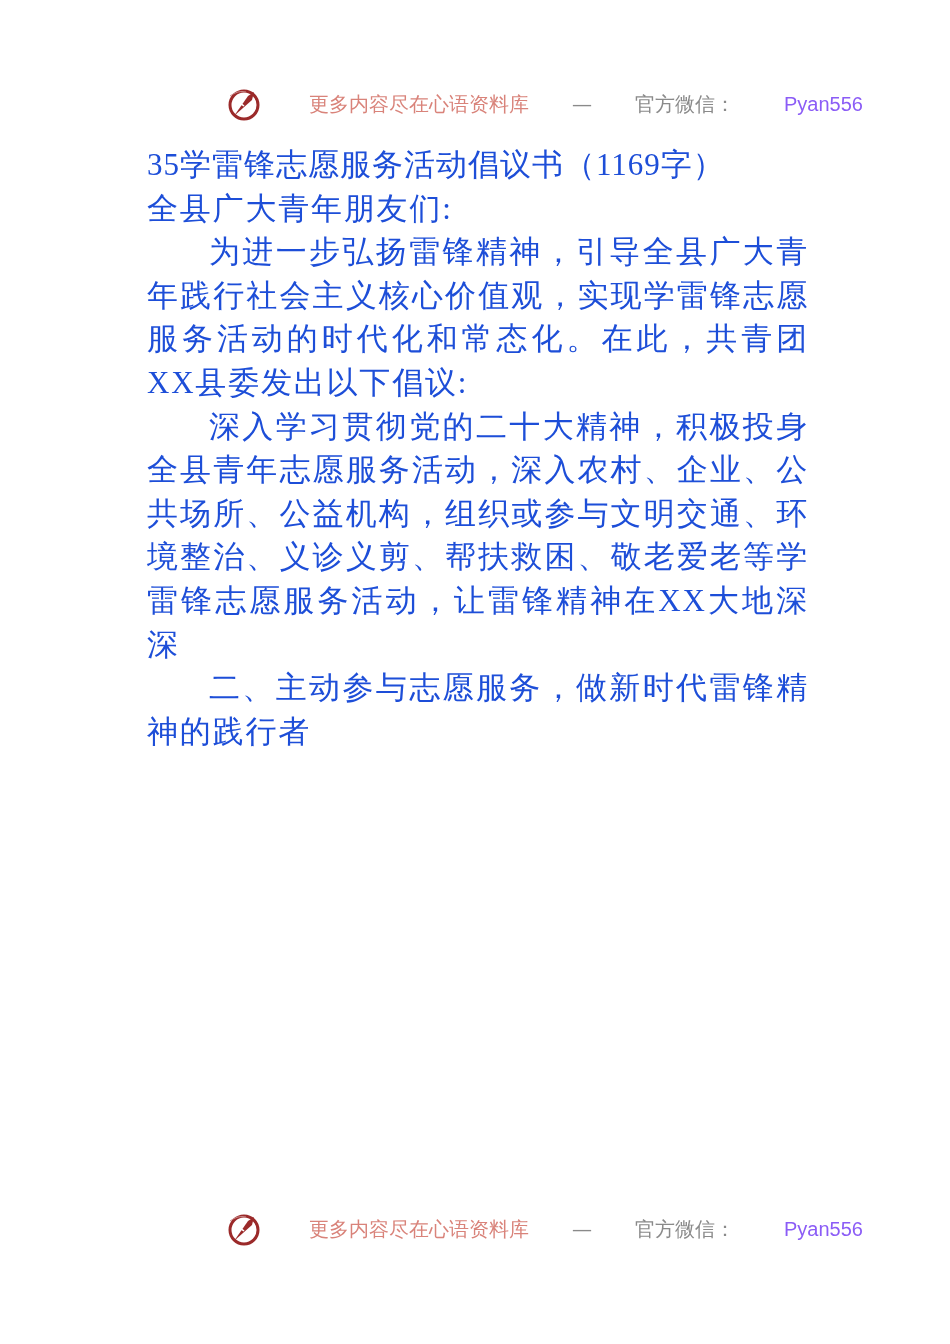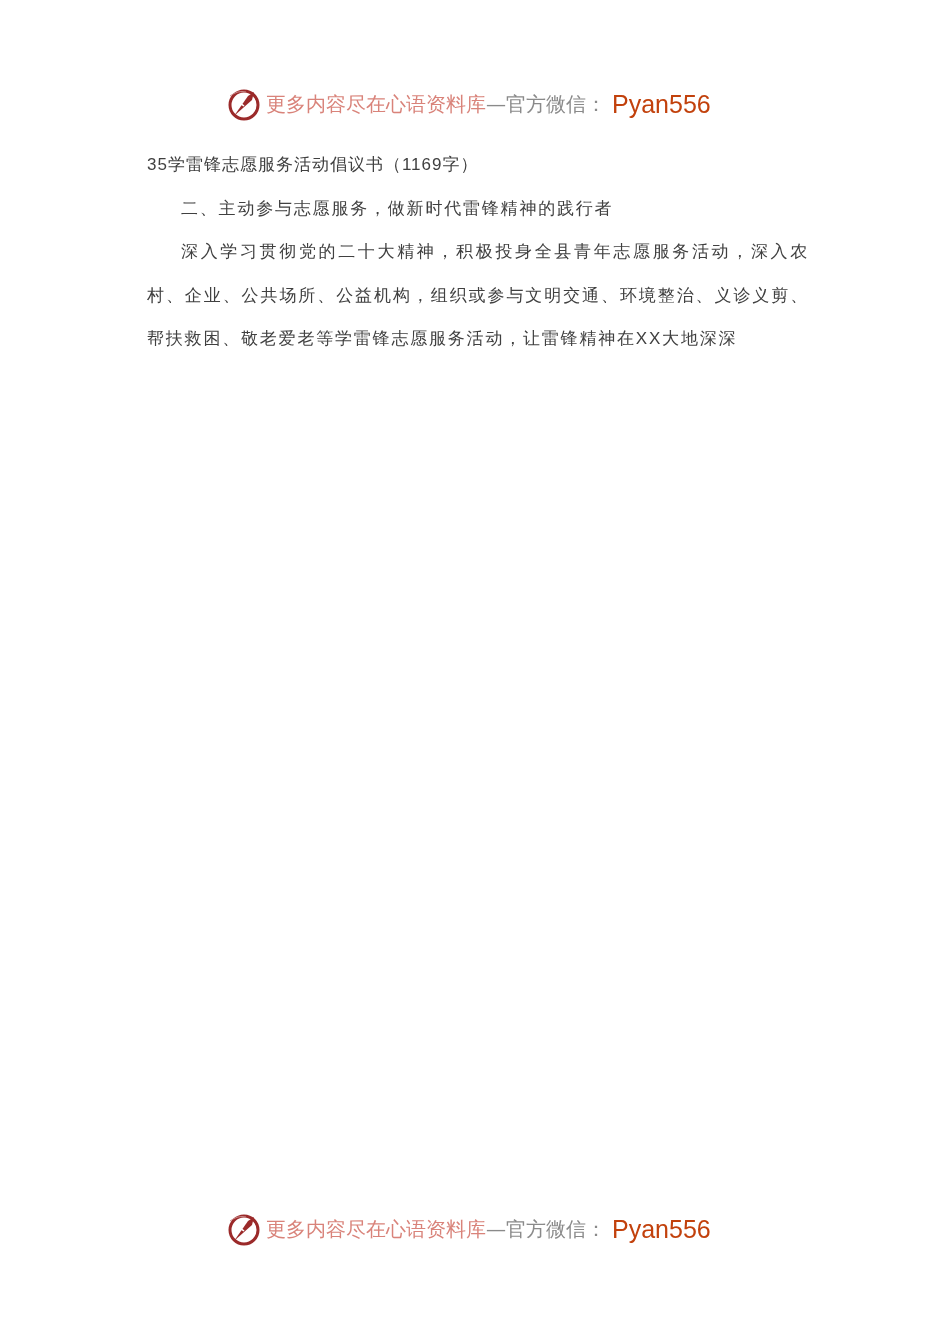--- a/index.html
+++ b/index.html
@@ -2,30 +2,31 @@
 <html><head>
   <meta charset="utf-8">
   <style>
     html, body { margin: 0; padding: 0; background: #ffffff; }
     body { width: 950px; height: 1344px; position: relative; overflow: hidden; }
     .watermark {
       position: absolute; left: 226px; width: 500px; height: 40px;
       display: flex; align-items: center;
       font-family: "DejaVu Serif", serif; font-size: 20px; letter-spacing: 0px;
       white-space: nowrap;
+      gap: 43px;
     }
     .watermark.top { top: 84px; }
     .watermark.bottom { top: 1209px; }
     .wm-logo { width: 36px; height: 36px; margin-right: 4px; flex: none; }
     .wm-red { color: #d9837a; }
     .wm-gray { color: #8a8a8a; }
-    .wm-id { color: #c2410c; font-family: "Liberation Sans", sans-serif; font-size: 25px; margin-left: 6px; }
+    .wm-id { color: #8b5cf6; font-family: "Liberation Sans", sans-serif; font-size: 20px; margin-left: 6px; }
     .doc {
       position: absolute; left: 147px; top: 143px; width: 662px;
-      font-family: Liberation Sans, sans-serif; font-size: 17px; color: #404040;
+      font-family: Liberation Serif, serif; font-size: 31px; color: #1d4ed8;
       line-height: 43.6px; letter-spacing: 1.8px;
     }
     .doc p { margin: 0; text-align: justify; text-align-last: left; }
     .doc p.indent { text-indent: 2em; }
     .doc p.title { letter-spacing: 1px; }
   </style>
 </head>
 <body>
 
 <div class="watermark top">
@@ -36,22 +37,24 @@
     <path d="M4 10 Q12 4 20 6" fill="none" stroke="#c98b8b" stroke-width="1"></path>
   </svg>
   <span class="wm-red">更多内容尽在心语资料库</span>
   <span class="wm-gray">—</span>
   <span class="wm-gray">官方微信：</span>
   <span class="wm-id">Pyan556</span>
 </div>
 
 <div class="doc">
   <p class="title">35学雷锋志愿服务活动倡议书（1169字）</p>
+  <p>全县广大青年朋友们:</p>
+  <p class="indent">为进一步弘扬雷锋精神，引导全县广大青年践行社会主义核心价值观，实现学雷锋志愿服务活动的时代化和常态化。在此，共青团XX县委发出以下倡议:</p>
+  <p class="indent">深入学习贯彻党的二十大精神，积极投身全县青年志愿服务活动，深入农村、企业、公共场所、公益机构，组织或参与文明交通、环境整治、义诊义剪、帮扶救困、敬老爱老等学雷锋志愿服务活动，让雷锋精神在XX大地深深</p>
   <p class="indent">二、主动参与志愿服务，做新时代雷锋精神的践行者</p>
-  <p class="indent">深入学习贯彻党的二十大精神，积极投身全县青年志愿服务活动，深入农村、企业、公共场所、公益机构，组织或参与文明交通、环境整治、义诊义剪、帮扶救困、敬老爱老等学雷锋志愿服务活动，让雷锋精神在XX大地深深</p>
 </div>
 
 <div class="watermark bottom">
   <svg class="wm-logo" viewBox="0 0 36 36">
     <circle cx="18" cy="19" r="14" fill="none" stroke="#9b2a2a" stroke-width="3"></circle>
     <path d="M8 30 L22 10 L28 6 L26 14 Z" fill="#9b2a2a"></path>
     <path d="M10 20 Q14 16 18 20" fill="none" stroke="#ffffff" stroke-width="1.5"></path>
     <path d="M4 10 Q12 4 20 6" fill="none" stroke="#c98b8b" stroke-width="1"></path>
   </svg>
   <span class="wm-red">更多内容尽在心语资料库</span>

